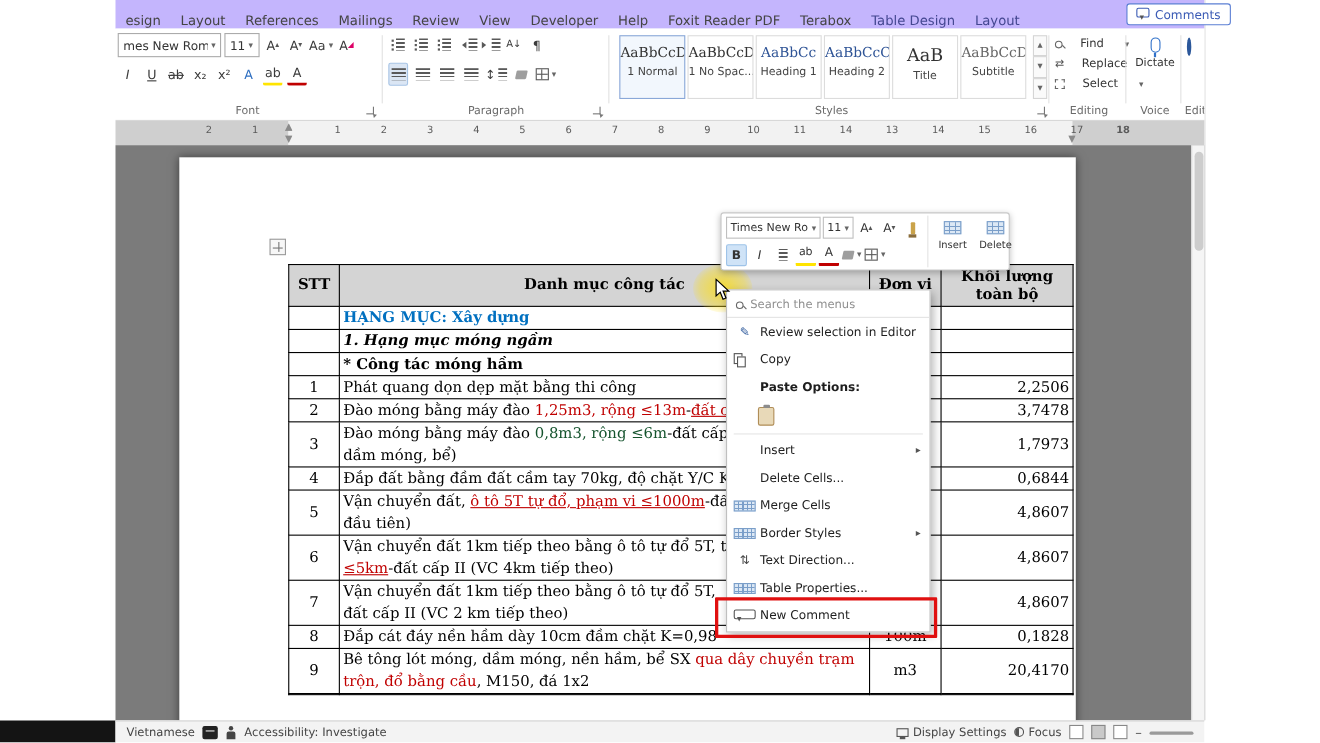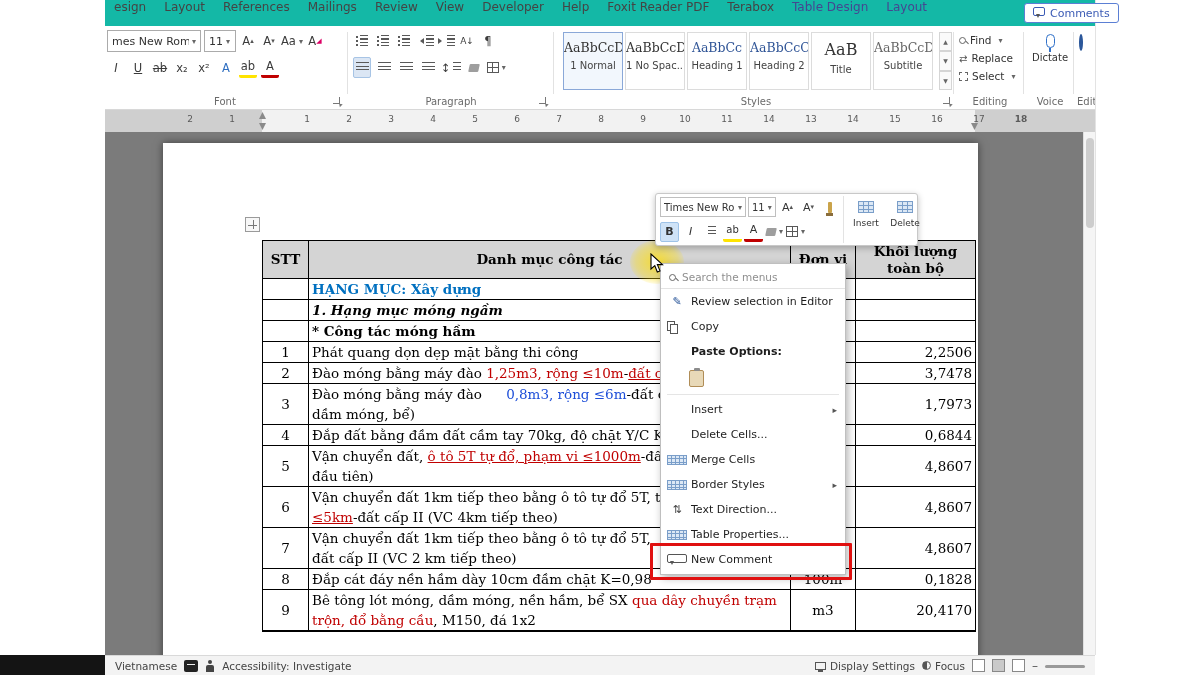--- a/index.html
+++ b/index.html
@@ -1,21 +1,21 @@
 <!DOCTYPE html>
 <html><head>
 <meta charset="utf-8">
 <style>
   *{margin:0;padding:0;box-sizing:border-box}
   html,body{width:1200px;height:675px;overflow:hidden}
   body{font-family:"DejaVu Sans","Liberation Sans",sans-serif;font-size:11px;color:#333;background:#fff}
   #root{position:absolute;left:0;top:0;width:1200px;height:675px;overflow:hidden;background:#fff}
 
   
-  #tabs-bar{position:absolute;left:105px;top:0;width:990px;height:26px;display:flex;align-items:flex-start;background:#14b8a6}
+  #tabs-bar{position:absolute;left:105px;top:0;width:990px;height:26px;display:flex;align-items:flex-end;background:#c4b5fd}
   .tab{padding:0 9px;font-size:12px;color:#444;white-space:nowrap;cursor:default}
   .tab.ctx{color:#444791}
   #comments-btn{position:absolute;left:1024px;top:3px;height:20px;display:flex;align-items:center;gap:5px;
     padding:0 8px;border:1px solid #5b7fd4;border-radius:3px;color:#3b5bb5;font-size:11px;background:#fff;z-index:5}
 
   
   #ribbon{position:absolute;left:105px;top:26px;width:990px;height:84px;background:#fff;border-bottom:1px solid #d8d8d8}
   .grp{position:absolute;top:0;height:84px}
   .grp-sep{position:absolute;top:6px;height:62px;width:1px;background:#e2e2e2}
   .grp-label{position:absolute;bottom:3px;left:0;right:0;text-align:center;font-size:10px;color:#6a6a6a}
@@ -50,21 +50,21 @@
   .style-card.sel{border:1px solid #8aa8d8;background:#f2f7fd}
   .style-card .prev{font-family:"DejaVu Serif","Liberation Serif",serif;font-size:12.5px;white-space:nowrap;overflow:hidden}
   .style-card .nm{font-size:10px;margin-top:5px;color:#444;white-space:nowrap;overflow:hidden}
   .st-heading .prev{color:#2f5496}
   .st-title .prev{font-size:16px}
   .st-subtitle .prev{color:#666}
   #styles-scroll{position:absolute;left:382px;top:6px;width:13px;height:58px;display:flex;flex-direction:column}
   #styles-scroll span{flex:1;border:1px solid #d5d5d5;font-size:6px;color:#666;display:flex;align-items:center;justify-content:center;background:#fafafa}
 
   
-  .ed-row{display:flex;align-items:center;gap:4px;font-size:10.5px;height:18px;white-space:nowrap}
+  .ed-row{display:flex;align-items:center;gap:16px;font-size:10.5px;height:18px;white-space:nowrap}
   .i-mag{width:7px;height:7px;border:1.4px solid #666;border-radius:50%;position:relative;flex:none}
   .i-mag::after{content:"";position:absolute;width:4px;height:1.4px;background:#666;transform:rotate(45deg);right:-3.5px;bottom:-1px}
   .i-sel{width:9px;height:9px;border:1px dashed #666;flex:none}
   .arr{font-size:10px;color:#555}
   .i-mic{width:9px;height:14px;border:1.6px solid #3071c9;border-radius:5px;position:relative;margin-bottom:4px}
   .i-mic::after{content:"";position:absolute;left:2.5px;bottom:-5px;width:2px;height:4px;background:#3071c9}
   .i-editor-circle{width:15px;height:15px;border:2px solid #2b579a;border-radius:50%;background:#fff}
 
   
   #ruler{position:absolute;left:105px;top:110px;width:990px;height:22px;background:#cfcfcf}
@@ -430,27 +430,27 @@
               <td class="c-qty"></td>
             </tr>
             <tr>
               <td class="c-stt">1</td>
               <td class="c-desc"><span>Phát quang dọn dẹp mặt bằng thi công</span></td>
               <td class="c-unit"></td>
               <td class="c-qty">2,2506</td>
             </tr>
             <tr>
               <td class="c-stt">2</td>
-              <td class="c-desc"><span>Đào móng bằng máy đào </span><span style="color: rgb(192, 0, 0);">1,25m3, rộng ≤10m</span><span>-</span><span style="color: rgb(192, 0, 0); text-decoration: underline;">đất cấ</span></td>
+              <td class="c-desc"><span>Đào móng bằng máy đào </span><span style="color: rgb(192, 0, 0);">1,25m3, rộng ≤13m</span><span>-</span><span style="color: rgb(192, 0, 0); text-decoration: underline;">đất cấ</span></td>
               <td class="c-unit"></td>
               <td class="c-qty">3,7478</td>
             </tr>
             <tr>
               <td class="c-stt">3</td>
-              <td class="c-desc"><span>Đào móng bằng máy đào </span><span style="color: #1d4ed8; margin-left: 20px;">0,8m3, rộng ≤6m</span><span>-đất cấp I (đào</span><br><span>dầm móng, bể)</span></td>
+              <td class="c-desc"><span>Đào móng bằng máy đào </span><span style="color: #14532d;">0,8m3, rộng ≤6m</span><span>-đất cấp I (đào</span><br><span>dầm móng, bể)</span></td>
               <td class="c-unit"></td>
               <td class="c-qty">1,7973</td>
             </tr>
             <tr>
               <td class="c-stt">4</td>
               <td class="c-desc"><span>Đắp đất bằng đầm đất cầm tay 70kg, độ chặt Y/C K</span></td>
               <td class="c-unit"></td>
               <td class="c-qty">0,6844</td>
             </tr>
             <tr>

